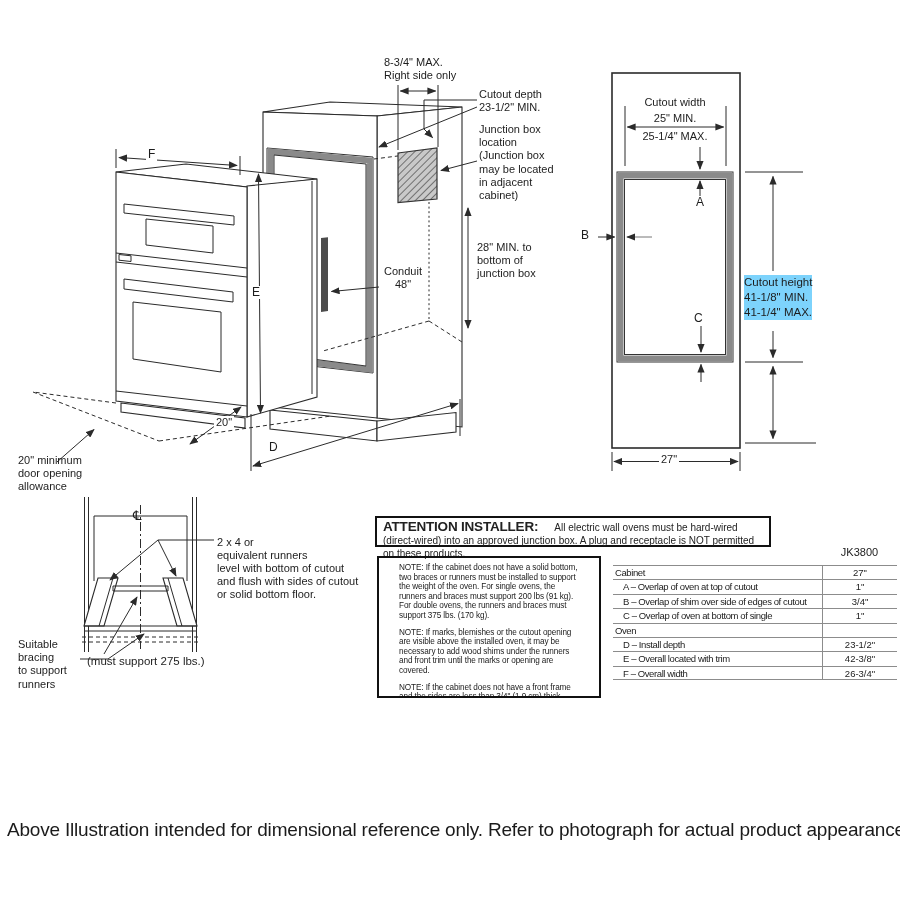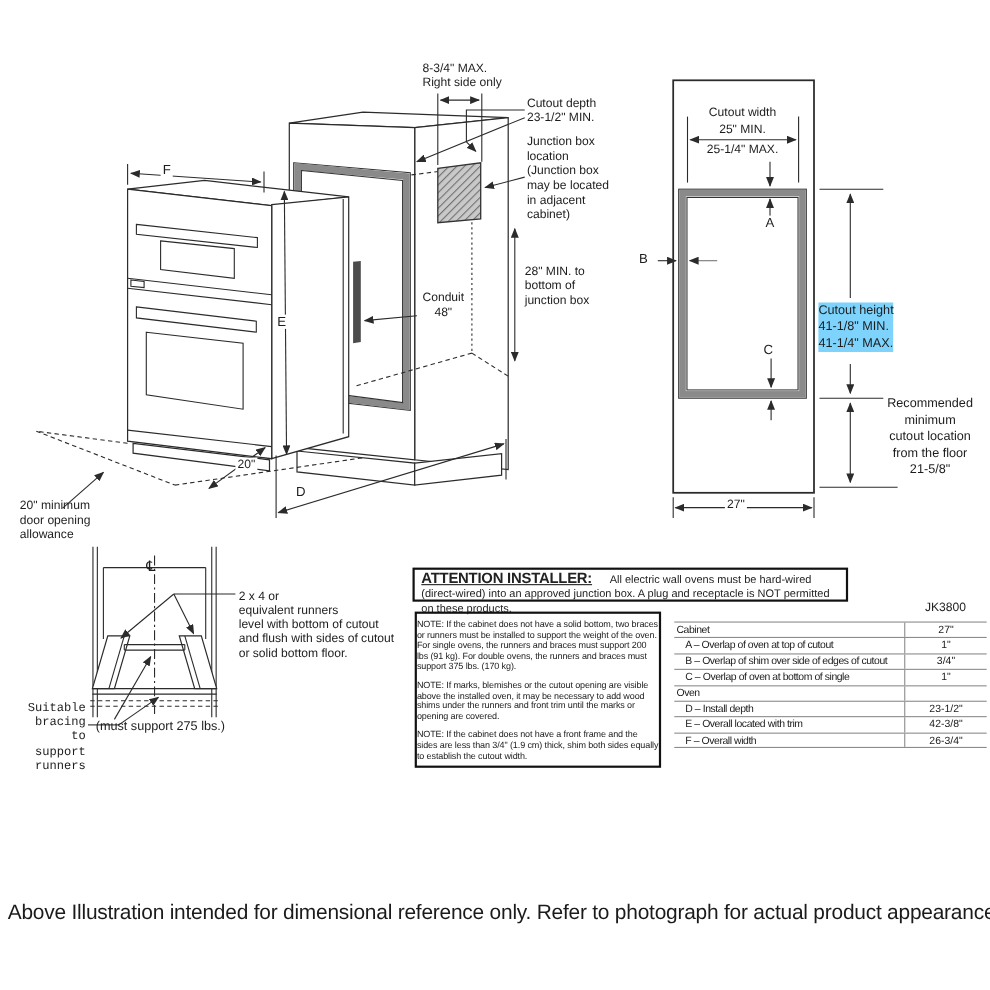--- a/index.html
+++ b/index.html
@@ -12,30 +12,30 @@
   .fw{fill:#fff;}
   .gband{stroke:#8a8a8a;stroke-width:6;fill:none;}
   .dk{stroke:#333;}
   .dash{stroke-dasharray:4 3;}
   .dots{stroke-dasharray:2 2.6;}
   .cline{stroke-dasharray:9 3 2 3;}
   .gray{stroke:#777;}
   .txt{position:absolute;font-size:11px;line-height:13px;color:#1d1d1d;}
   .pre{white-space:pre-line;}
   .ctr{text-align:center;}
-  .rgt{text-align:right;font-family:Liberation Mono, monospace;}
+  .rgt{text-align:left;}
   .dim{position:absolute;background:#fff;font-size:12px;line-height:13px;padding:0 2px;color:#1d1d1d;}
   
   .attn{position:absolute;left:375px;top:516px;width:396px;height:31px;border:2px solid #111;
         box-sizing:border-box;padding:2px 6px 0 6px;line-height:11px;}
-  .attn-title{font-weight:bold;font-size:13.5px;margin-right:16px;letter-spacing:-0.2px;text-decoration:underline;}
+  .attn-title{font-weight:bold;font-size:13.5px;margin-right:16px;letter-spacing:-0.2px;}
   .attn-body{font-size:10px;}
   
   .notes{position:absolute;left:377px;top:556px;width:224px;height:142px;border:2.5px solid #111;
-         box-sizing:border-box;padding:5px 0;overflow:hidden;}
+         box-sizing:border-box;padding:5px 20px;overflow:hidden;}
   .notes p{margin:0 0 7px 0;font-size:8.2px;line-height:9.6px;letter-spacing:-0.1px;}
   
   .spec{position:absolute;left:613px;top:546px;width:284px;}
   .spec-model{position:absolute;left:209px;top:0;width:75px;text-align:center;font-size:11px;}
   .spec-rows{position:absolute;left:0;top:19px;width:284px;}
   .srow{display:flex;border-top:1px solid #8c8c8c;height:14.4px;box-sizing:border-box;}
   .srow:last-child{border-bottom:1px solid #8c8c8c;}
   .scell-l{width:209px;font-size:9.5px;letter-spacing:-0.4px;line-height:13.5px;padding-left:2px;
            box-sizing:border-box;white-space:nowrap;overflow:visible;}
   .srow.sub .scell-l{padding-left:10px;}
@@ -221,25 +221,20 @@
   <div class="txt ctr" style="left:615px;top:96px;width:120px;">Cutout width</div>
   <div class="txt ctr" style="left:615px;top:112px;width:120px;">25" MIN.</div>
   <div class="txt ctr" style="left:615px;top:130px;width:120px;">25-1/4" MAX.</div>
   <div class="dim" style="left:694px;top:196px;">A</div>
   <div class="dim" style="left:579px;top:229px;">B</div>
   <div class="dim" style="left:692px;top:312px;">C</div>
   <div class="dim" style="left:659px;top:453px;font-size:11px;">27"</div>
   <div class="txt pre small" style="left:744px;top:275px;background:#7dd3fc;">Cutout height
 41-1/8" MIN.
 41-1/4" MAX.</div>
-  <div class="txt pre ctr small" style="left:798px;top:360px;width:95px;">Recommended
-minimum
-cutout location
-from the floor
-21-5/8"</div>
 
   <div class="txt pre" style="left:217px;top:536px;">2 x 4 or
 equivalent runners
 level with bottom of cutout
 and flush with sides of cutout
 or solid bottom floor.</div>
   <div class="txt pre rgt" style="left:18px;top:638px;width:60px;line-height:13.2px;">Suitable
 bracing
 to support
 runners</div>

